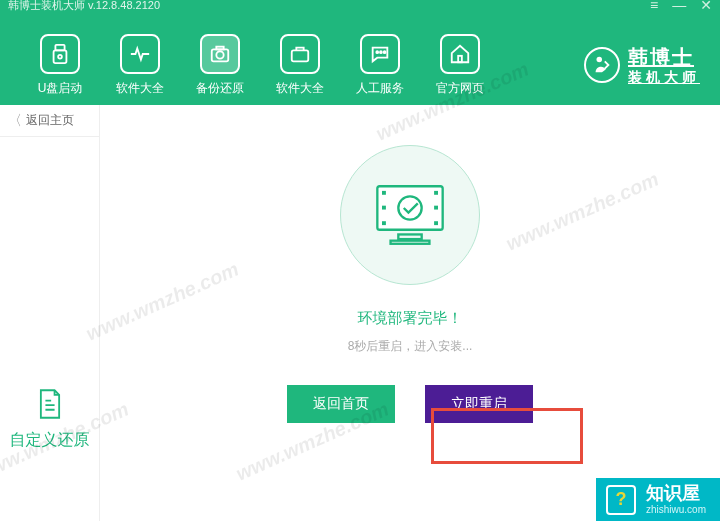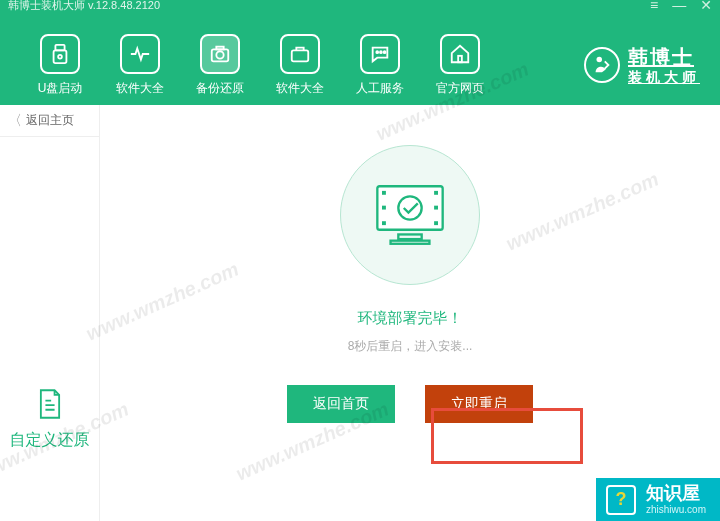--- a/index.html
+++ b/index.html
@@ -28,21 +28,21 @@
   .file-icon { width: 28px; height: 32px; margin: 0 auto 6px; }
   .sidebar-custom-label { color: #1fb77d; font-size: 16px; }
   .main { flex: 1; display: flex; flex-direction: column; align-items: center; padding-top: 40px; position: relative; }
   .monitor-icon { width: 140px; height: 140px; border-radius: 50%; border: 1px solid #b7e6d2; background: #eef9f4; display: flex; align-items: center; justify-content: center; margin-bottom: 24px; }
   .monitor-svg { width: 80px; height: 70px; }
   .status { color: #1fb77d; font-size: 15px; margin-bottom: 10px; }
   .countdown { color: #aaa; font-size: 12px; margin-bottom: 30px; }
   .btn-row { display: flex; gap: 30px; }
   .btn { width: 108px; height: 38px; display: flex; align-items: center; justify-content: center; font-size: 14px; cursor: pointer; }
   .btn-home { background: #1fb77d; color: #fff; }
-  .btn-restart { background: #c2410c; color: #fff; }
+  .btn-restart { background: #4c1d95; color: #fff; }
   .highlight-box { position: absolute; border: 3px solid #e74c3c; width: 152px; height: 56px; left: 431px; top: 408px; pointer-events: none; }
   .watermark-zsw { position: absolute; right: 0; bottom: 0; background: #00b8c6; color: #fff; display: flex; align-items: center; padding: 6px 14px 6px 10px; gap: 10px; }
   .zsw-q { width: 30px; height: 30px; border: 2px solid #fff; border-radius: 4px; display: flex; align-items: center; justify-content: center; font-size: 18px; font-weight: bold; color: #e6d735; }
   .zsw-text { display: flex; flex-direction: column; line-height: 1.1; }
   .zsw-cn { font-size: 18px; font-weight: bold; }
   .zsw-url { font-size: 10px; color: #d0f5f8; }
   .wm { position: absolute; color: rgba(0,0,0,0.08); font-size: 20px; font-style: italic; font-weight: bold; transform: rotate(-24deg); pointer-events: none; user-select: none; }
 </style>
 </head>
 <body>

